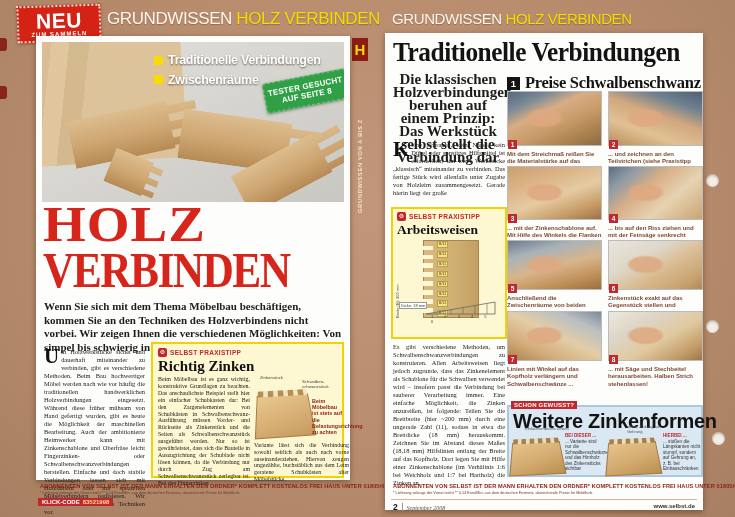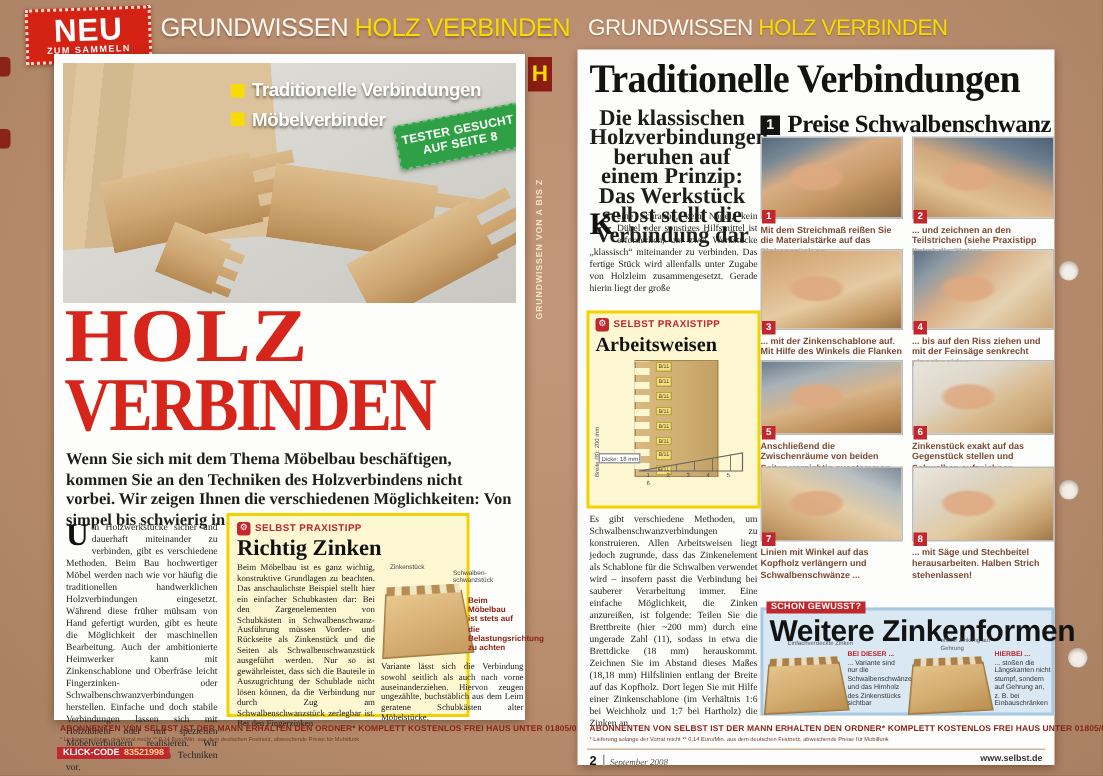--- a/index.html
+++ b/index.html
@@ -47,21 +47,21 @@
             font-family:"Liberation Serif",serif;white-space:nowrap;}
   .t1{top:165px;font-size:55px;letter-spacing:1px;transform:scaleY(.92);transform-origin:left top;}
   .t2{top:211px;font-size:55px;letter-spacing:-2px;transform:scaleX(.79) scaleY(.92);transform-origin:left top;}
   .intro-l{position:absolute;left:8px;top:264px;width:299px;font-family:"Liberation Serif",serif;
            font-weight:bold;font-size:11px;line-height:13.5px;color:#1d1d1d;}
   .bodycol{position:absolute;left:8px;top:312px;width:101px;font-family:"Liberation Serif",serif;
            font-size:6.4px;line-height:8px;text-align:justify;color:#222;}
   .dropcap{float:left;font-size:21px;line-height:17px;font-weight:bold;margin:0 2px 0 0;color:#111;}
 
   .tipbox{position:absolute;background:#fdf7d2;border:2px solid #f2d200;}
-  .tip-l{left:115px;top:306px;width:162px;height:136px;padding:4px 5px;}
+  .tip-l{left:115px;top:306px;width:193px;height:136px;padding:4px 5px;}
   .tiphead{display:flex;align-items:center;}
   .tipicon{width:9px;height:9px;background:#c1272d;color:#fff;font-size:6px;line-height:9px;text-align:center;
            border-radius:2px;margin-right:3px;}
   .tiplabel{color:#c1272d;font-weight:bold;font-size:6.5px;letter-spacing:.3px;}
   .tiptitle{font-family:"Liberation Serif",serif;font-weight:bold;font-size:15px;line-height:16px;color:#111;margin:1px 0 2px;}
   .tipcols{display:flex;}
   .tiptext{width:92px;font-family:"Liberation Serif",serif;font-size:5.9px;line-height:6.9px;text-align:justify;color:#222;flex:0 0 auto;}
   .tipillus{position:relative;flex:1;margin-left:4px;}
   .drawer{position:absolute;left:2px;top:14px;width:56px;height:48px;
           background:linear-gradient(160deg,#e8c98f 0%,#d9b177 55%,#c59a5e 100%);
@@ -192,21 +192,21 @@
       <div class="wood" style="left:192px;top:104px;width:118px;height:44px;transform:rotate(-28deg)"></div>
       <div class="wood" style="left:66px;top:114px;width:52px;height:36px;transform:rotate(22deg)"></div>
 
       <div class="bullets">
         <div class="brow">
           <span class="bsq"></span>
           <span class="btx">Traditionelle Verbindungen</span>
         </div>
         <div class="brow">
           <span class="bsq"></span>
-          <span class="btx">Möbelverbinder</span>
+          <span class="btx">Zwischenräume</span>
         </div>
       </div>
 
       <div class="ribbon">
         <span>TESTER GESUCHT</span>
         <span>AUF SEITE 8</span>
       </div>
     </div>
 
     <div class="bigtitle t1">HOLZ</div>

